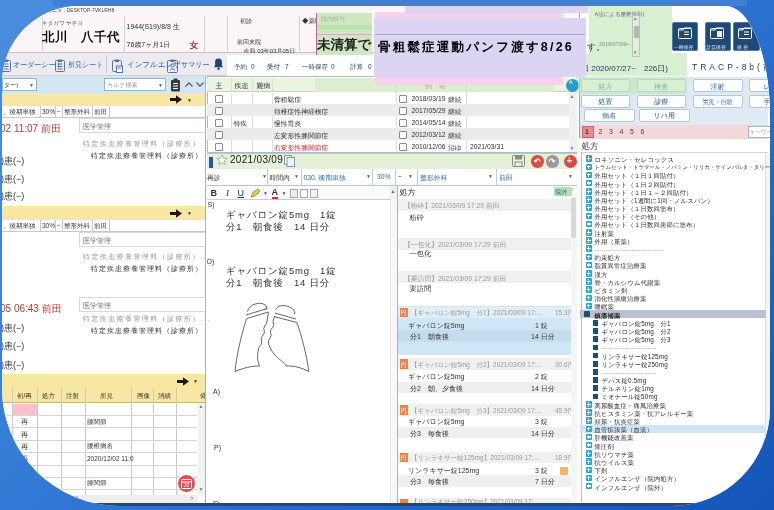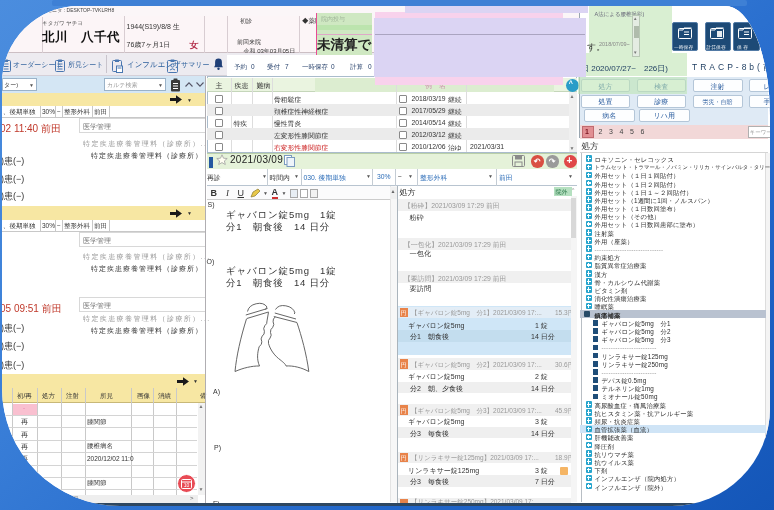--- a/index.html
+++ b/index.html
@@ -122,21 +122,21 @@
 <div class="t" style="left:3px;top:108px;font-size:6.5px">、後期単独</div>
       <div class="t" style="left:42px;top:108px;font-size:6.5px">30%</div>
       <div class="t" style="left:57px;top:108px;font-size:6.5px">−</div>
       <div class="t" style="left:64px;top:108px;font-size:6.5px">整形外科</div>
       <div class="t" style="left:94px;top:108px;font-size:6.5px">前田</div>
 <div class="vl" style="left:39.5px;top:105.5px;height:12.5px;background:#c8c8c8"></div>
       <div class="vl" style="left:55px;top:105.5px;height:12.5px;background:#c8c8c8"></div>
       <div class="vl" style="left:61.5px;top:105.5px;height:12.5px;background:#c8c8c8"></div>
       <div class="vl" style="left:91.5px;top:105.5px;height:12.5px;background:#c8c8c8"></div>
       <div class="vl" style="left:109px;top:105.5px;height:12.5px;background:#c8c8c8"></div>
-<div class="t red" style="left:0px;top:121.5px;font-size:10px">02 11:40 前田</div>
+<div class="t red" style="left:0px;top:121.5px;font-size:10px">02 11:07 前田</div>
 <div class="cell" style="left:79px;top:118px;width:127px;height:15px;border-color:#d8d8d8"></div>
 <div class="t" style="left:83px;top:122px;font-size:7px;color:#777">医学管理</div>
 <div class="t gry" style="left:83px;top:139px;font-size:7px;letter-spacing:1.4px">特定疾患療養管理料（診療所）...</div>
 <div class="t" style="left:91px;top:151px;font-size:7px;letter-spacing:1px">特定疾患療養管理料（診療所）</div>
 <div class="t" style="left:1px;top:154.5px;font-size:9px">)患(−)</div>
 <div class="t" style="left:1px;top:172.5px;font-size:9px">)患(−)</div>
 <div class="t" style="left:1px;top:190px;font-size:9px">)患(−)</div>
 
 <div class="a" style="left:2px;top:206px;width:204px;height:13.5px;background:#f7e7a3"></div>
 <svg class="ic" style="left:170px;top:208.5px" width="12" height="9" viewBox="0 0 12 9">
@@ -152,21 +152,21 @@
 <div class="vl" style="left:39.5px;top:219.5px;height:12.5px;background:#c8c8c8"></div>
       <div class="vl" style="left:55px;top:219.5px;height:12.5px;background:#c8c8c8"></div>
       <div class="vl" style="left:61.5px;top:219.5px;height:12.5px;background:#c8c8c8"></div>
       <div class="vl" style="left:91.5px;top:219.5px;height:12.5px;background:#c8c8c8"></div>
       <div class="vl" style="left:109px;top:219.5px;height:12.5px;background:#c8c8c8"></div>
 <div class="cell" style="left:79px;top:232px;width:127px;height:15px;border-color:#d8d8d8"></div>
 <div class="t" style="left:83px;top:236px;font-size:7px;color:#777">医学管理</div>
 <div class="t gry" style="left:83px;top:252px;font-size:7px;letter-spacing:1.4px">特定疾患療養管理料（診療所）...</div>
 <div class="t" style="left:91px;top:264px;font-size:7px;letter-spacing:1px">特定疾患療養管理料（診療所）</div>
 
-<div class="t red" style="left:0px;top:302px;font-size:10px">05 09:51 前田</div>
+<div class="t red" style="left:0px;top:302px;font-size:10px">05 06:43 前田</div>
 <div class="cell" style="left:79px;top:296.5px;width:127px;height:15px;border-color:#d8d8d8"></div>
 <div class="t" style="left:83px;top:300.5px;font-size:7px;color:#777">医学管理</div>
 <div class="t gry" style="left:83px;top:314px;font-size:7px;letter-spacing:1.4px">特定疾患療養管理料（診療所）...</div>
 <div class="t" style="left:91px;top:325.5px;font-size:7px;letter-spacing:1px">特定疾患療養管理料（診療所）</div>
 <div class="t" style="left:1px;top:321.5px;font-size:9px">)患(−)</div>
 <div class="t" style="left:1px;top:340px;font-size:9px">)患(−)</div>
 <div class="t" style="left:1px;top:358.5px;font-size:9px">)患(−)</div>
 
 <div class="a" style="left:2px;top:374px;width:204px;height:14px;background:#f7e7a3"></div>
 <svg class="ic" style="left:177px;top:377px" width="12" height="9" viewBox="0 0 12 9">
@@ -576,17 +576,18 @@
 <div class="a" style="left:2px;top:502.5px;width:766px;height:3px;background:#2e4760"></div>
 
 <div class="a" style="left:375px;top:12px;width:188px;height:73px;background:#f8d2ec"></div>
 <div class="a" style="left:315.5px;top:12.5px;width:56px;height:42.5px;background:#cfe8c2;border-left:1.5px solid #e84b93"></div>
 <div class="a" style="left:317px;top:25px;width:54.5px;height:4.5px;background:#bce4ae"></div>
 <div class="hl" style="left:317px;top:33.5px;width:54.5px;background:#dfa8c8"></div>
 <div class="t" style="left:321px;top:15px;font-size:6px;color:#9fb398">院内投与</div>
 <div class="a" style="left:405px;top:3px;width:183px;height:10px;background:#dbd4f3"></div>
 <div class="a" style="left:374px;top:17.5px;width:212px;height:59px;background:#dbd4f3"></div>
 <div class="hl" style="left:375px;top:34px;width:210px;background:#aaa4c0"></div>
+<div class="t" style="left:378px;top:38.5px;font-size:12.5px;color:#000;letter-spacing:2.2px;font-weight:bold">骨粗鬆症運動パンフ渡す8/26</div>
 <div class="a" style="left:316.5px;top:35px;width:55px;height:17px;overflow:hidden">
         <div class="t" style="left:0.5px;top:1px;font-size:13.5px;color:#222;font-weight:bold">未清算で、</div>
       </div>
 </div>
   </div>
 
 </body></html>

